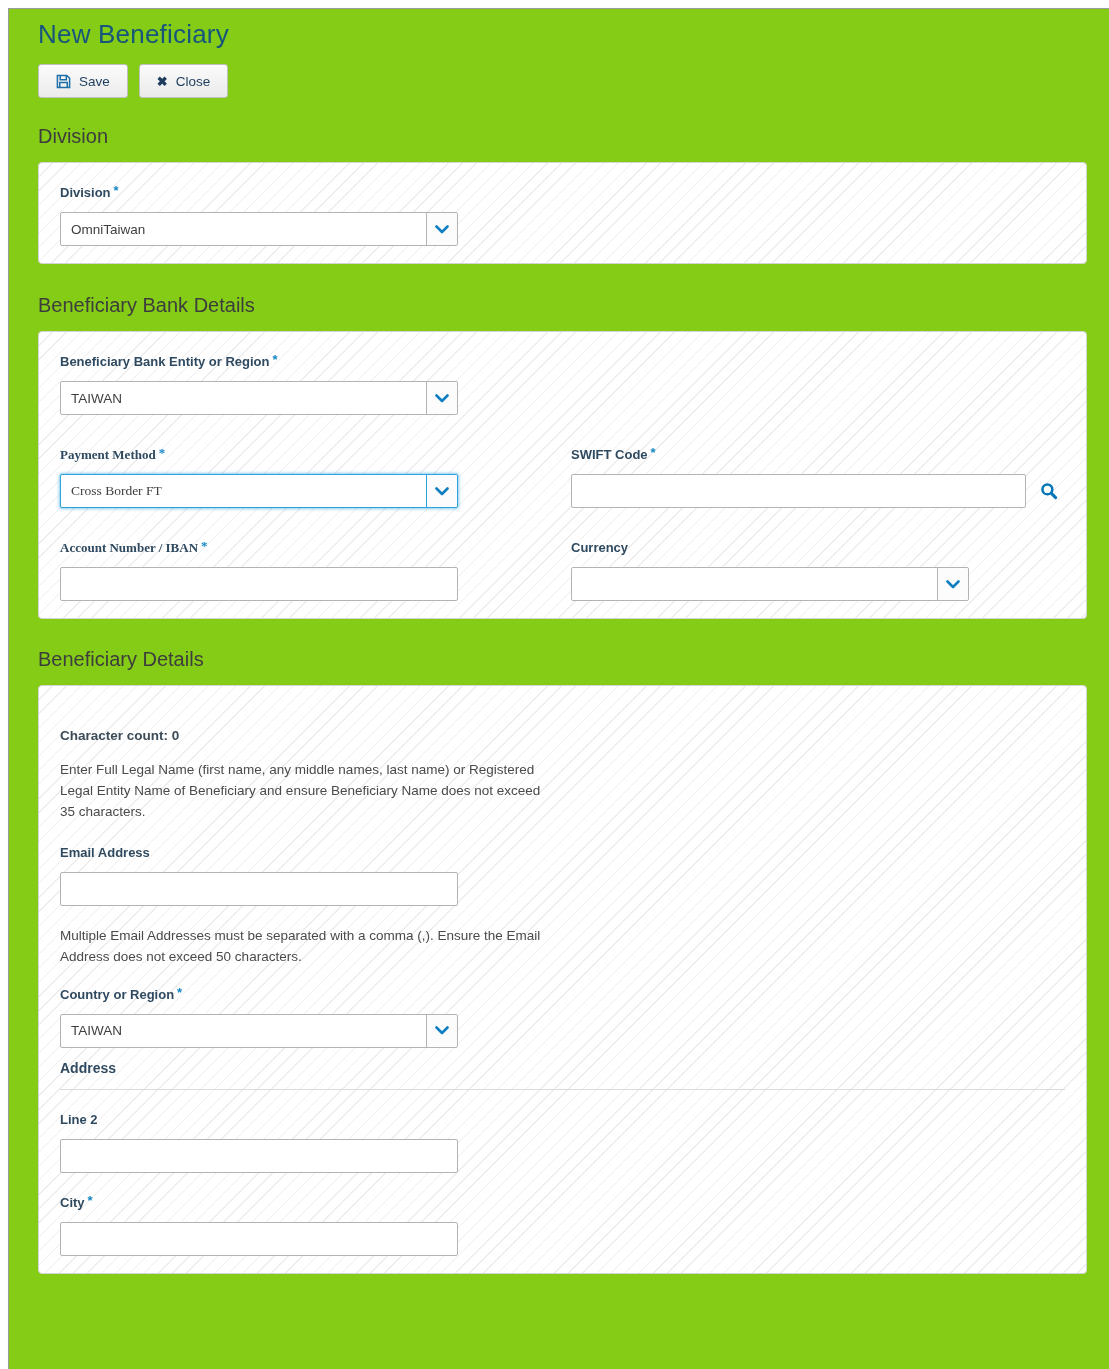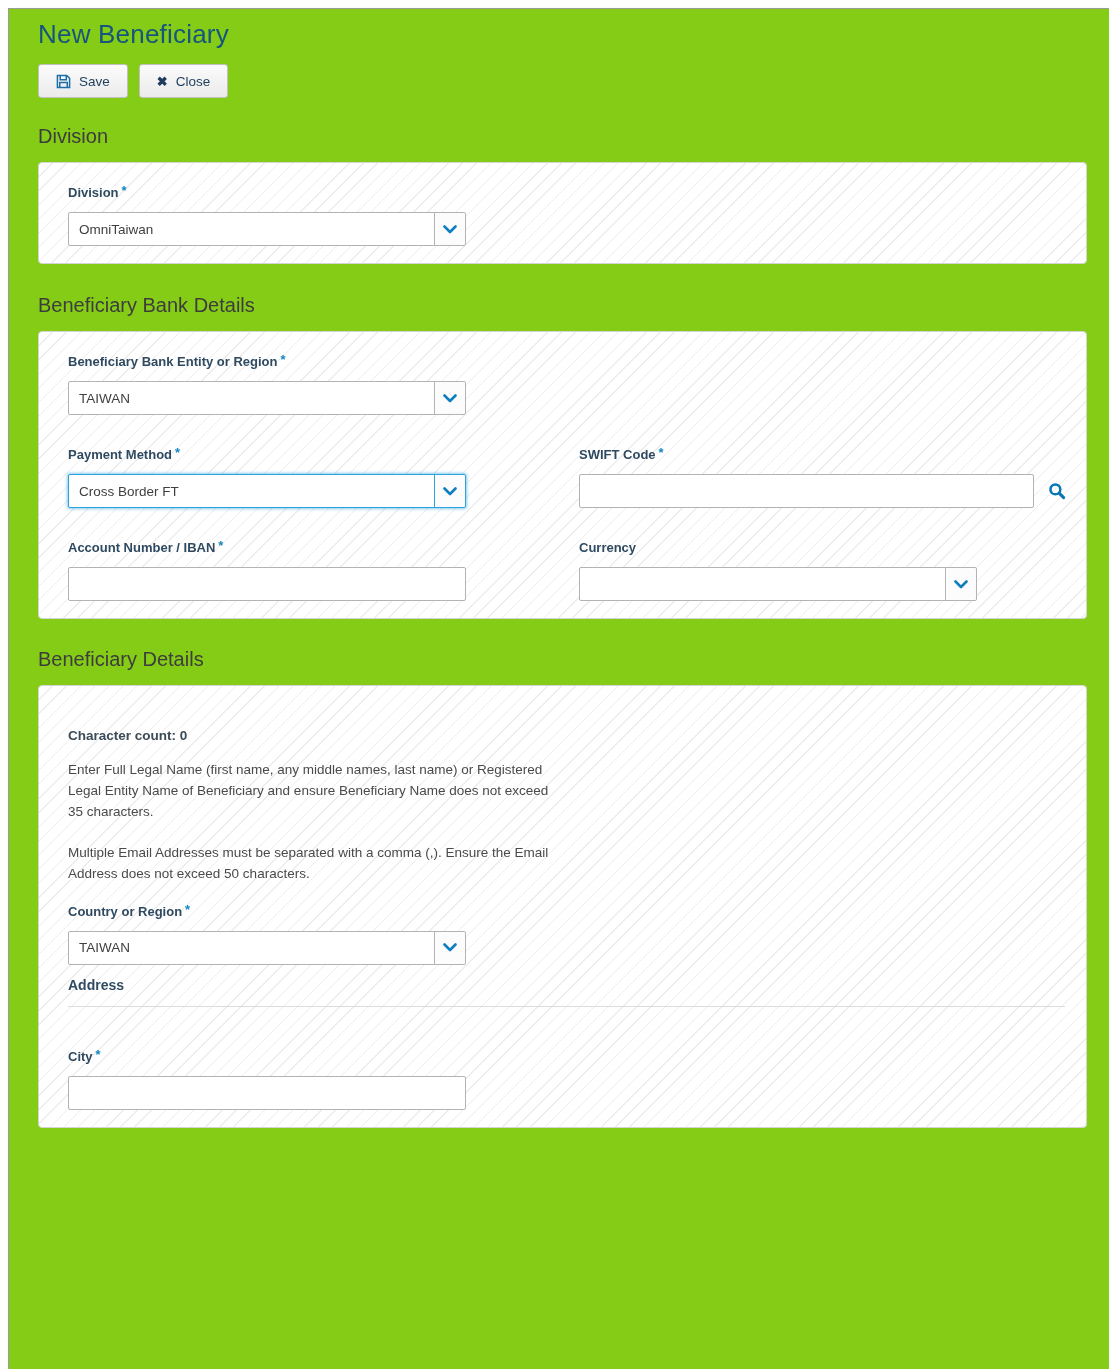--- a/index.html
+++ b/index.html
@@ -16,28 +16,28 @@
     background:linear-gradient(#fbfbfb,#ebebeb); border:1px solid #c0c0c0; border-radius:3px;
     font-size:13.5px; color:#1c3d5c; cursor:pointer; font-family:inherit;
   }
   .btn .x-glyph { color:#1d3c5d; font-size:13px; font-weight:bold; line-height:1; }
   .section-heading { font-size:20px; color:#3d3d3d; font-weight:400; }
   .h-division { margin-top:27px; }
   .h-bank { margin-top:30px; }
   .h-bene { margin-top:29px; }
   .panel {
     margin-top:14px; background:#ffffff; border:1px solid #d4d4d4; border-radius:4px;
-    padding:20px 21px 17px 29px;
+    padding:20px 21px 17px 21px;
     background-image:repeating-linear-gradient(135deg, transparent 0px, transparent 9px, #ededed 9px, #ededed 10px);
   }
   .field-label { font-size:13px; font-weight:bold; color:#2f4a60; }
   .req { color:#1387c2; font-weight:bold; font-size:13px; vertical-align:2px; margin-left:3px; }
   .field { margin-bottom:0; }
   .row { display:flex; }
-  .col-l { width:398px; margin-right:113px; }
+  .col-l { width:398px; margin-right:113px;font-family:Liberation Serif, serif; }
   .gap-row { margin-top:30px; }
   .text-input {
     margin-top:11px; height:34px; width:398px; border:1px solid #b3b3b3; border-radius:2px;
     background:#fff; font-size:13.5px; color:#333; padding:0 10px; font-family:inherit; display:block;
   }
   .text-input.wide { width:455px; }
   .select {
     margin-top:11px; height:34px; width:398px; border:1px solid #b3b3b3; border-radius:2px;
     background:#fff; display:flex; align-items:stretch; cursor:pointer;
   }
@@ -157,38 +157,46 @@
       </div>
     </div>
   </div>
 
   <h2 class="section-heading h-bene">Beneficiary Details</h2>
   <div class="panel">
 
     <div class="char-count">Character count: 0</div>
     <p class="helper">Enter Full Legal Name (first name, any middle names, last name) or Registered Legal Entity Name of Beneficiary and ensure Beneficiary Name does not exceed 35 characters.</p>
 
+    <div class="field mt20">
+      <span class="field-label">Email Address</span>
+      <input class="text-input" value="" style="">
+    </div>
     <p class="helper mt20">Multiple Email Addresses must be separated with a comma (,). Ensure the Email Address does not exceed 50 characters.</p>
 
     <div class="field mt17">
       <span class="field-label">Country or Region</span><span class="req">*</span>
       <div class="select">
         <span class="sel-value">TAIWAN</span>
         <span class="sel-btn">
           <svg width="14" height="9" viewBox="0 0 14 9">
               <path d="M1.5 1.5 L7 7 L12.5 1.5" stroke="#0e7ec0" stroke-width="2.6" fill="none" stroke-linecap="round" stroke-linejoin="round"></path>
             </svg>
         </span>
       </div>
     </div>
 
     <div class="sub-heading">Address</div>
     <hr class="divider">
 
     <div class="row mt20">
+      <div class="field">
+        <span class="field-label">Line 2</span>
+        <input class="text-input" value="" style="">
+      </div>
     </div>
 
     <div class="field mt20">
       <span class="field-label">City</span><span class="req">*</span>
       <input class="text-input" value="" style="">
     </div>
 
   </div>
 </div>
 

